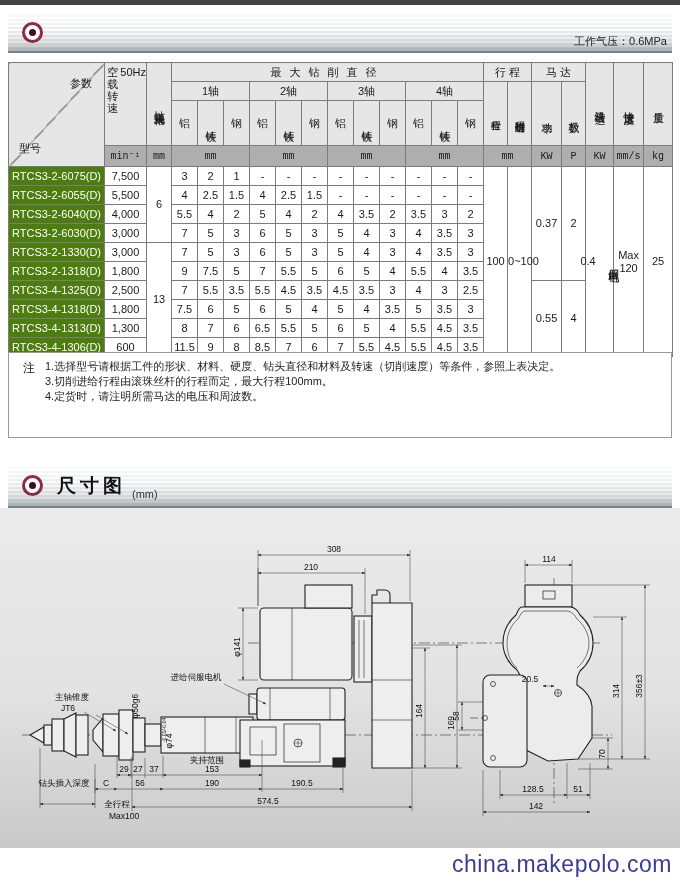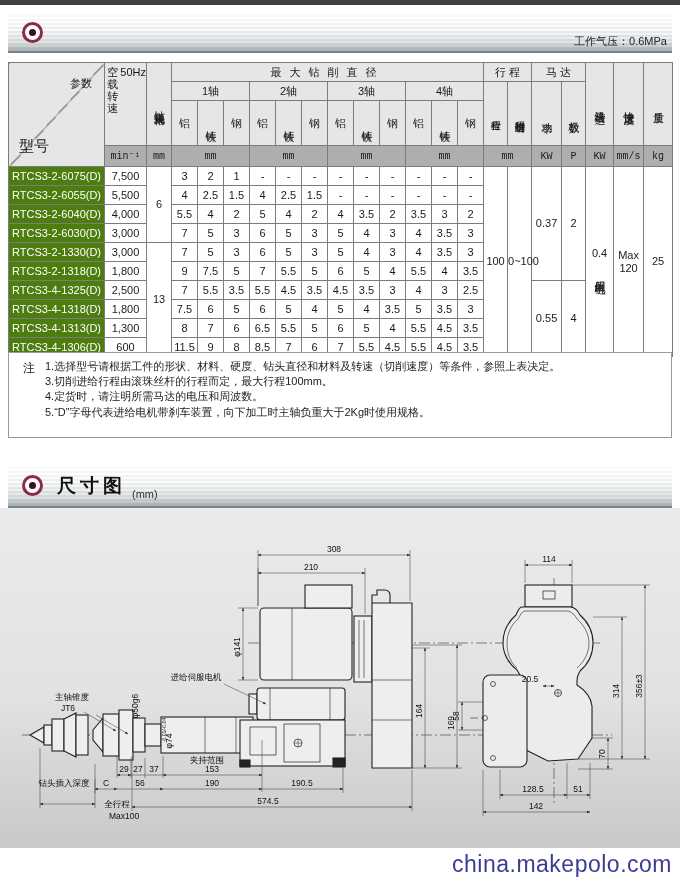--- a/index.html
+++ b/index.html
@@ -40,23 +40,23 @@
   td.model{background:#4d7c0f;color:#fff;font-size:10.5px;text-align:center;}
   tr.hr1 td{height:18px;}
   tr.hr2 td{height:18px;}
   tr.hr3 td{height:44px;}
   tbody.specbody td{height:18px;font-size:11px;}
   .vt{writing-mode:vertical-rl;text-orientation:upright;margin:0 auto;letter-spacing:1px;line-height:1;}
   .wide{letter-spacing:8px;}
   .corner{position:relative;background:#e6e6e6;
     background-image:linear-gradient(to bottom right,transparent calc(50% - .6px),#7c7c7c calc(50% - .6px),#7c7c7c calc(50% + .6px),transparent calc(50% + .6px));}
   .corner .c-top{position:absolute;top:14px;right:12px;font-size:11px;}
-  .corner .c-bot{position:absolute;bottom:12px;left:10px;font-size:15px;}
+  .corner .c-bot{position:absolute;bottom:12px;left:10px;font-size:11px;}
   .speedcell{display:flex;justify-content:space-between;height:76px;padding:3px 0;}
-  .feedcell{display:flex;flex-direction:column;align-items:center;justify-content:center;gap:12px;}
+  .feedcell{display:flex;flex-direction:row;align-items:center;justify-content:center;gap:12px;}
   
   .notes{
     position:absolute;left:8px;top:352px;width:664px;height:86px;border:1px solid #9a9a9a;
     box-sizing:border-box;background:#fff;font-size:11px;color:#222;
   }
   .notes .nlabel{position:absolute;left:14px;top:7px;font-size:12px;}
   .notes .nlines{position:absolute;left:36px;top:6px;right:8px;line-height:15.2px;}
   
   .drawarea{position:absolute;left:0;top:508px;width:680px;height:340px;
     background:linear-gradient(180deg,#ebebeb 0%,#e2e2e2 55%,#c9c9c9 100%);}
@@ -368,21 +368,20 @@
       </tr>
     </tbody>
 </table>
 
 <div class="notes">
   <div class="nlabel">注</div>
   <div class="nlines">
     <div>1.选择型号请根据工件的形状、材料、硬度、钻头直径和材料及转速（切削速度）等条件，参照上表决定。</div>
     <div>3.切削进给行程由滚珠丝杆的行程而定，最大行程100mm。</div>
     <div>4.定货时，请注明所需马达的电压和周波数。</div>
-    <div>5.“D”字母代表进给电机带刹车装置，向下加工时主轴负重大于2Kg时使用规格。</div>
   </div>
 </div>
 
 <div class="secbar bar2">
   <div class="sec-inner">
     <span class="bullet">
         <i></i>
       </span>
     <span class="sec-title">尺寸图</span>
     <span class="sec-unit">(mm)</span>

